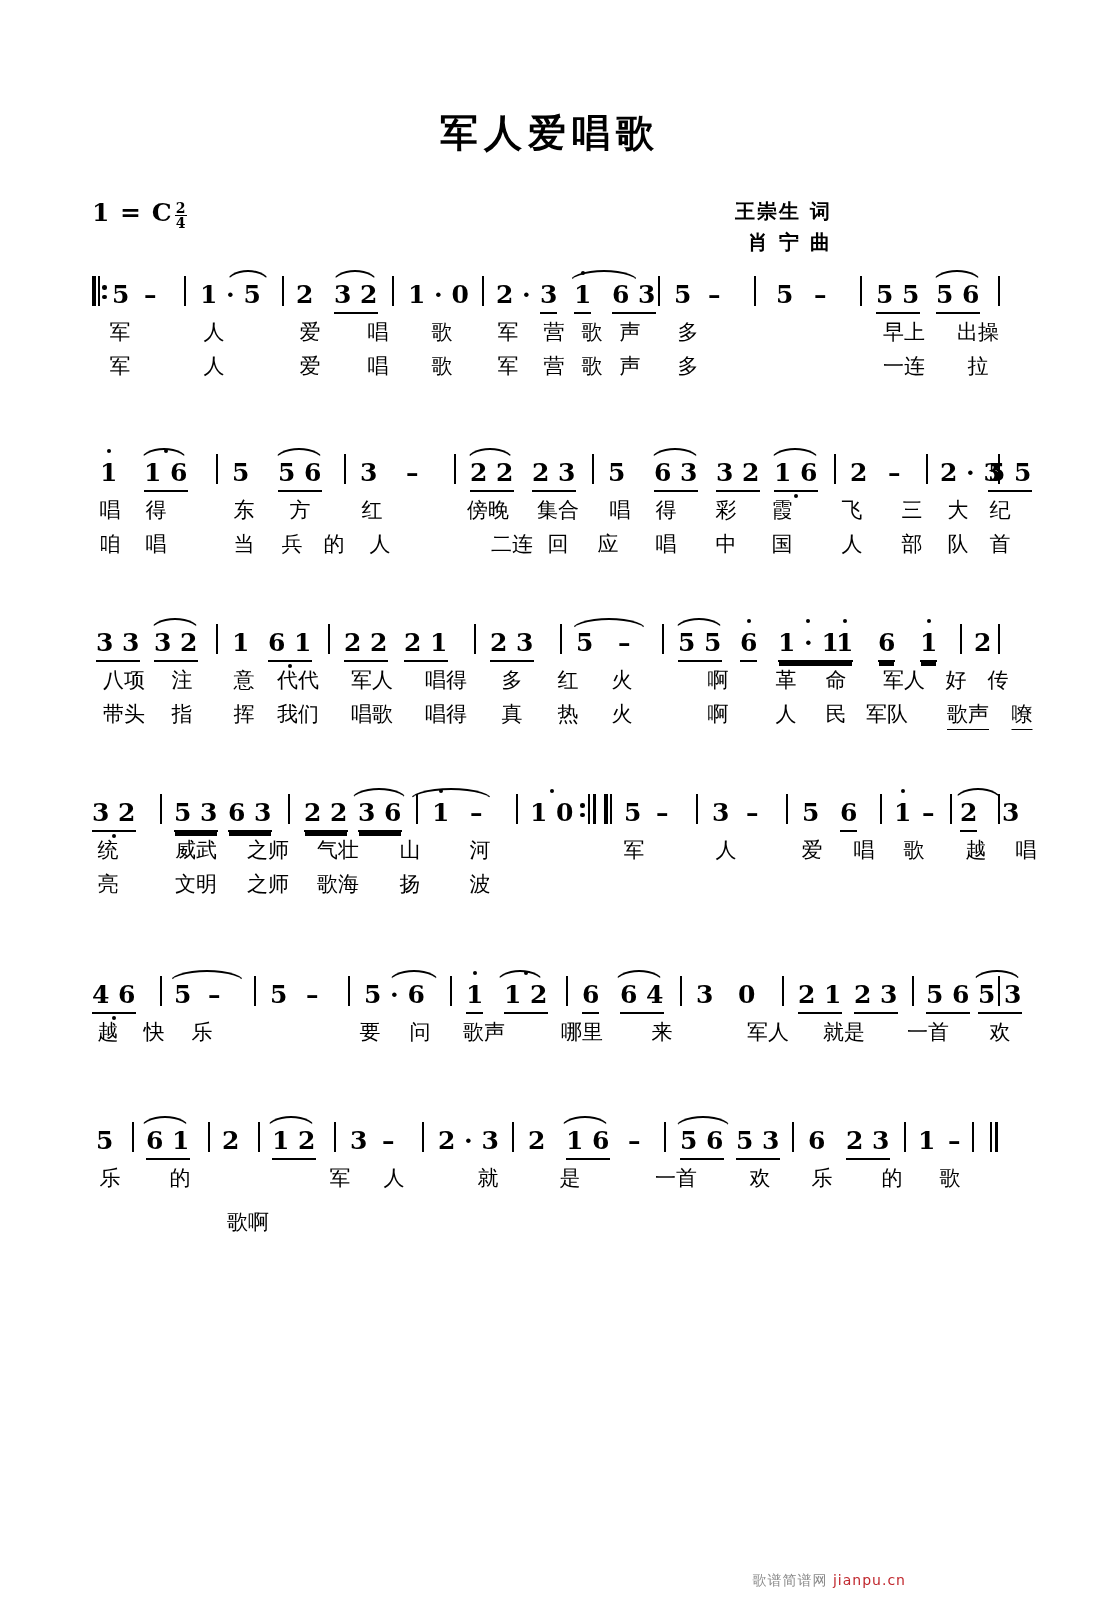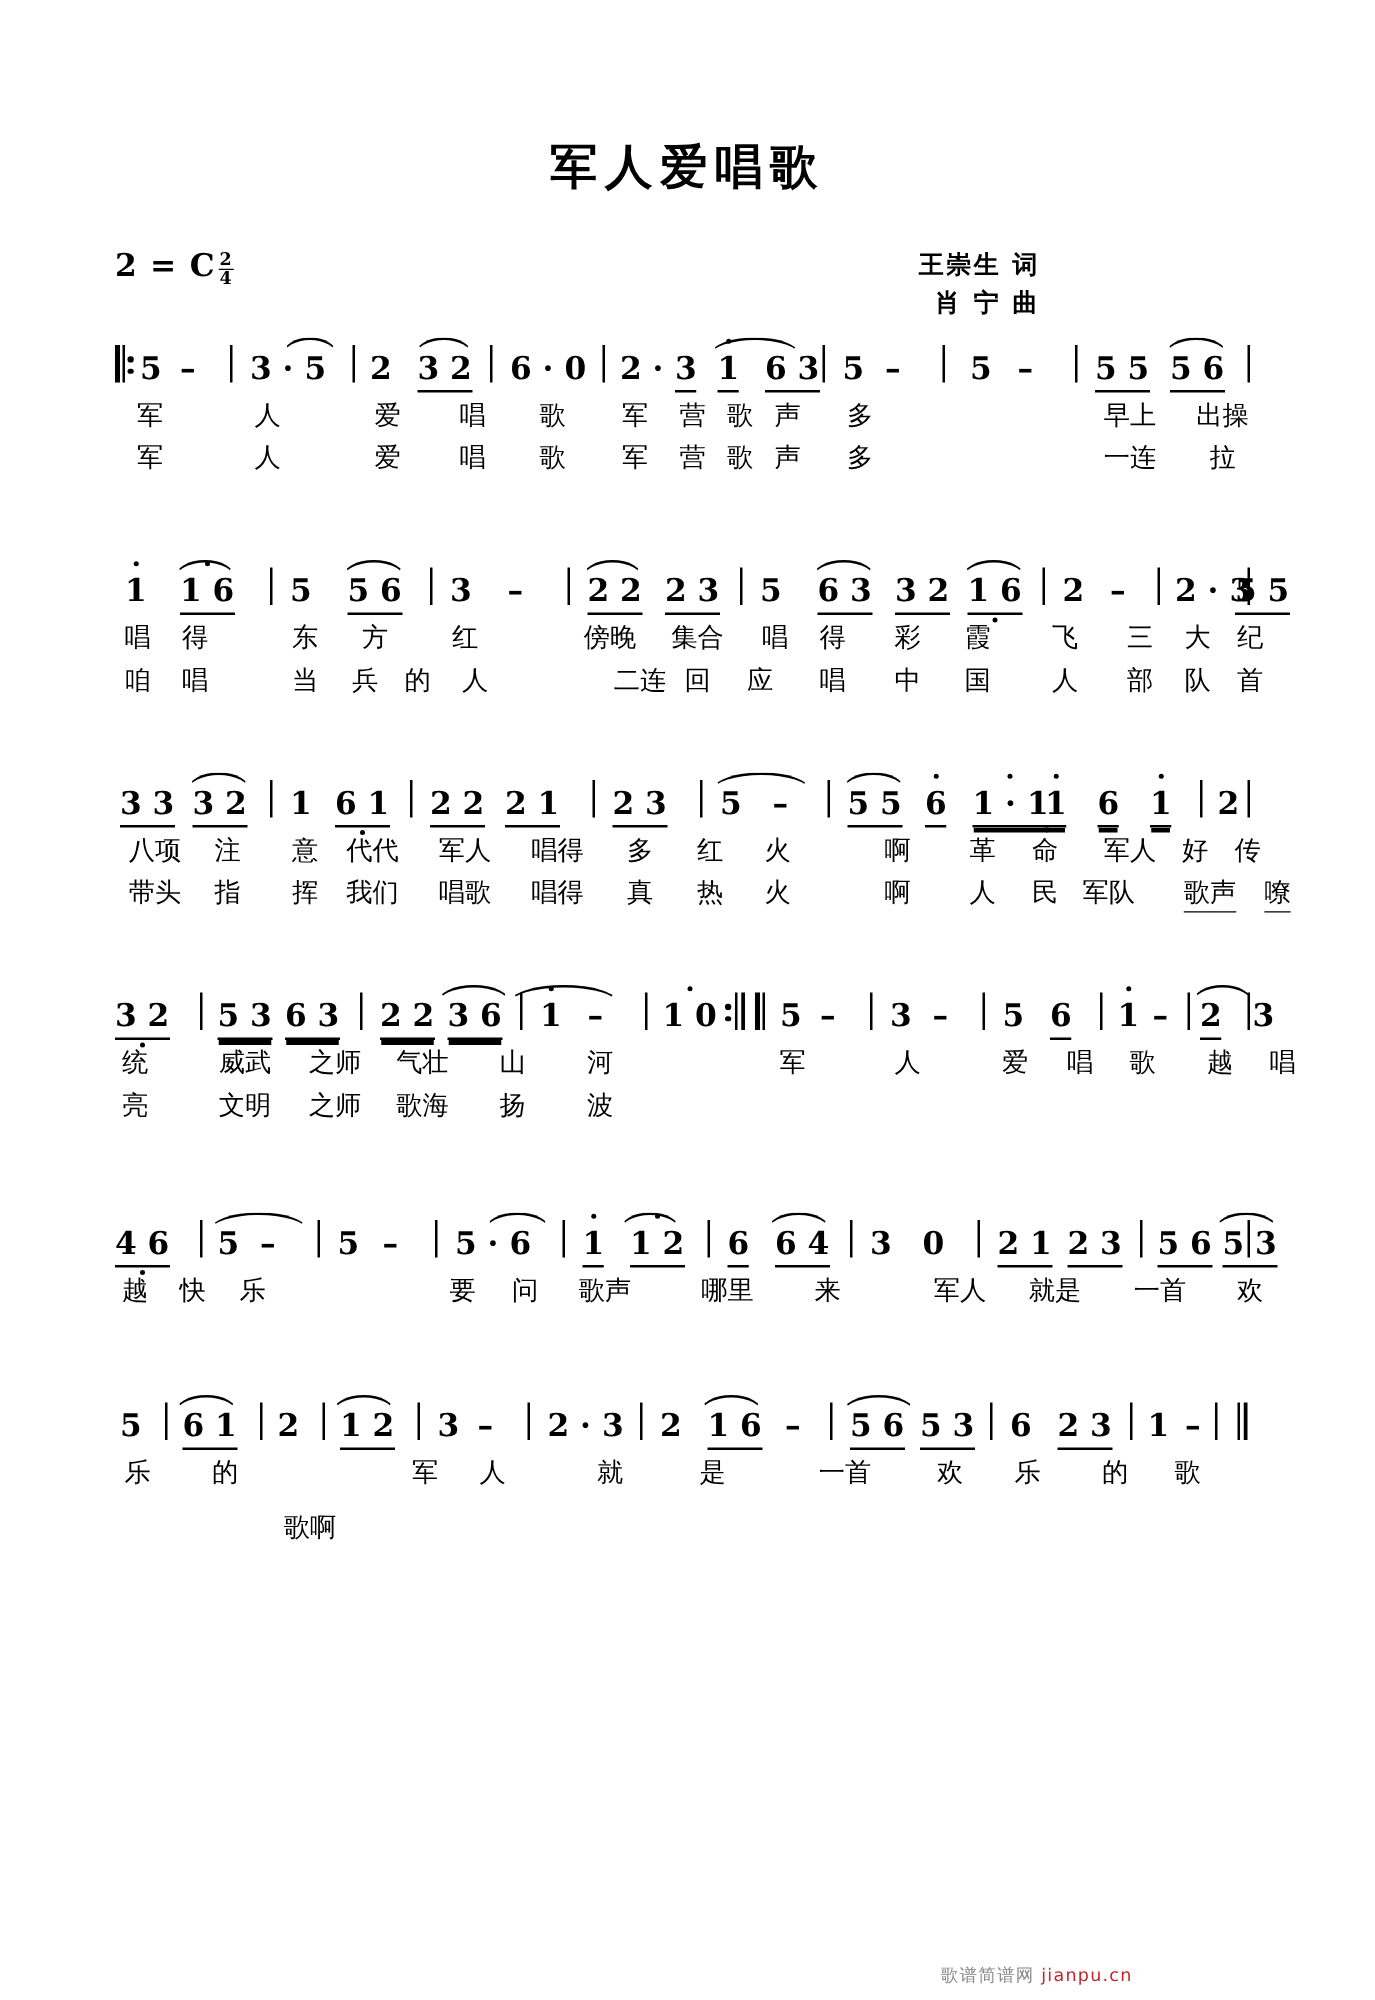--- a/index.html
+++ b/index.html
@@ -195,47 +195,47 @@
   .watermark .red { color: #c0272d; }
 </style>
 </head>
 <body>
 
 <div class="sheet">
 
   <div class="title">军人爱唱歌</div>
 
   <div class="key-sig">
-    <span>2 = C</span><span class="frac"><span class="num">2</span><span class="den">4</span></span>
+    <span>1 = C</span><span class="frac"><span class="num">2</span><span class="den">4</span></span>
   </div>
 
   <div class="credits">
     <div>王崇生 词</div>
     <div>肖  宁 曲</div>
   </div>
 
   <div class="system" style="top:272px;">
     <div class="staff-line">
       <span class="bar repeat-open" style="left:0px;"></span>
       <span class="rdots" style="left:10px;">
           <i></i>
           <i></i>
         </span>
 
       <span class="note" style="left:20px;">5</span>
       <span class="note" style="left:52px;">–</span>
       <span class="bar" style="left:92px;"></span>
-      <span class="note" style="left:108px;"><span class="g">3 · 5</span></span>
+      <span class="note" style="left:108px;"><span class="g">1 · 5</span></span>
       <span class="tie" style="left:134px; width:42px;"></span>
       <span class="bar" style="left:190px;"></span>
       <span class="note" style="left:204px;">2</span>
       <span class="note" style="left:242px;"><span class="g u1">3 2</span></span>
       <span class="tie" style="left:240px; width:44px;"></span>
       <span class="bar" style="left:300px;"></span>
-      <span class="note" style="left:316px;">6 · 0</span>
+      <span class="note" style="left:316px;">1 · 0</span>
       <span class="bar" style="left:390px;"></span>
       <span class="note" style="left:404px;"><span class="g">2 ·</span></span>
       <span class="note" style="left:448px;"><span class="g u1">3</span></span>
       <span class="note" style="left:482px;"><span class="g u1 dot-up">1</span></span>
       <span class="note" style="left:520px;"><span class="g u1">6 3</span></span>
       <span class="tie" style="left:476px; width:70px;"></span>
       <span class="bar" style="left:566px;"></span>
       <span class="note" style="left:582px;">5</span>
       <span class="note" style="left:616px;">–</span>
       <span class="bar" style="left:662px;"></span>

